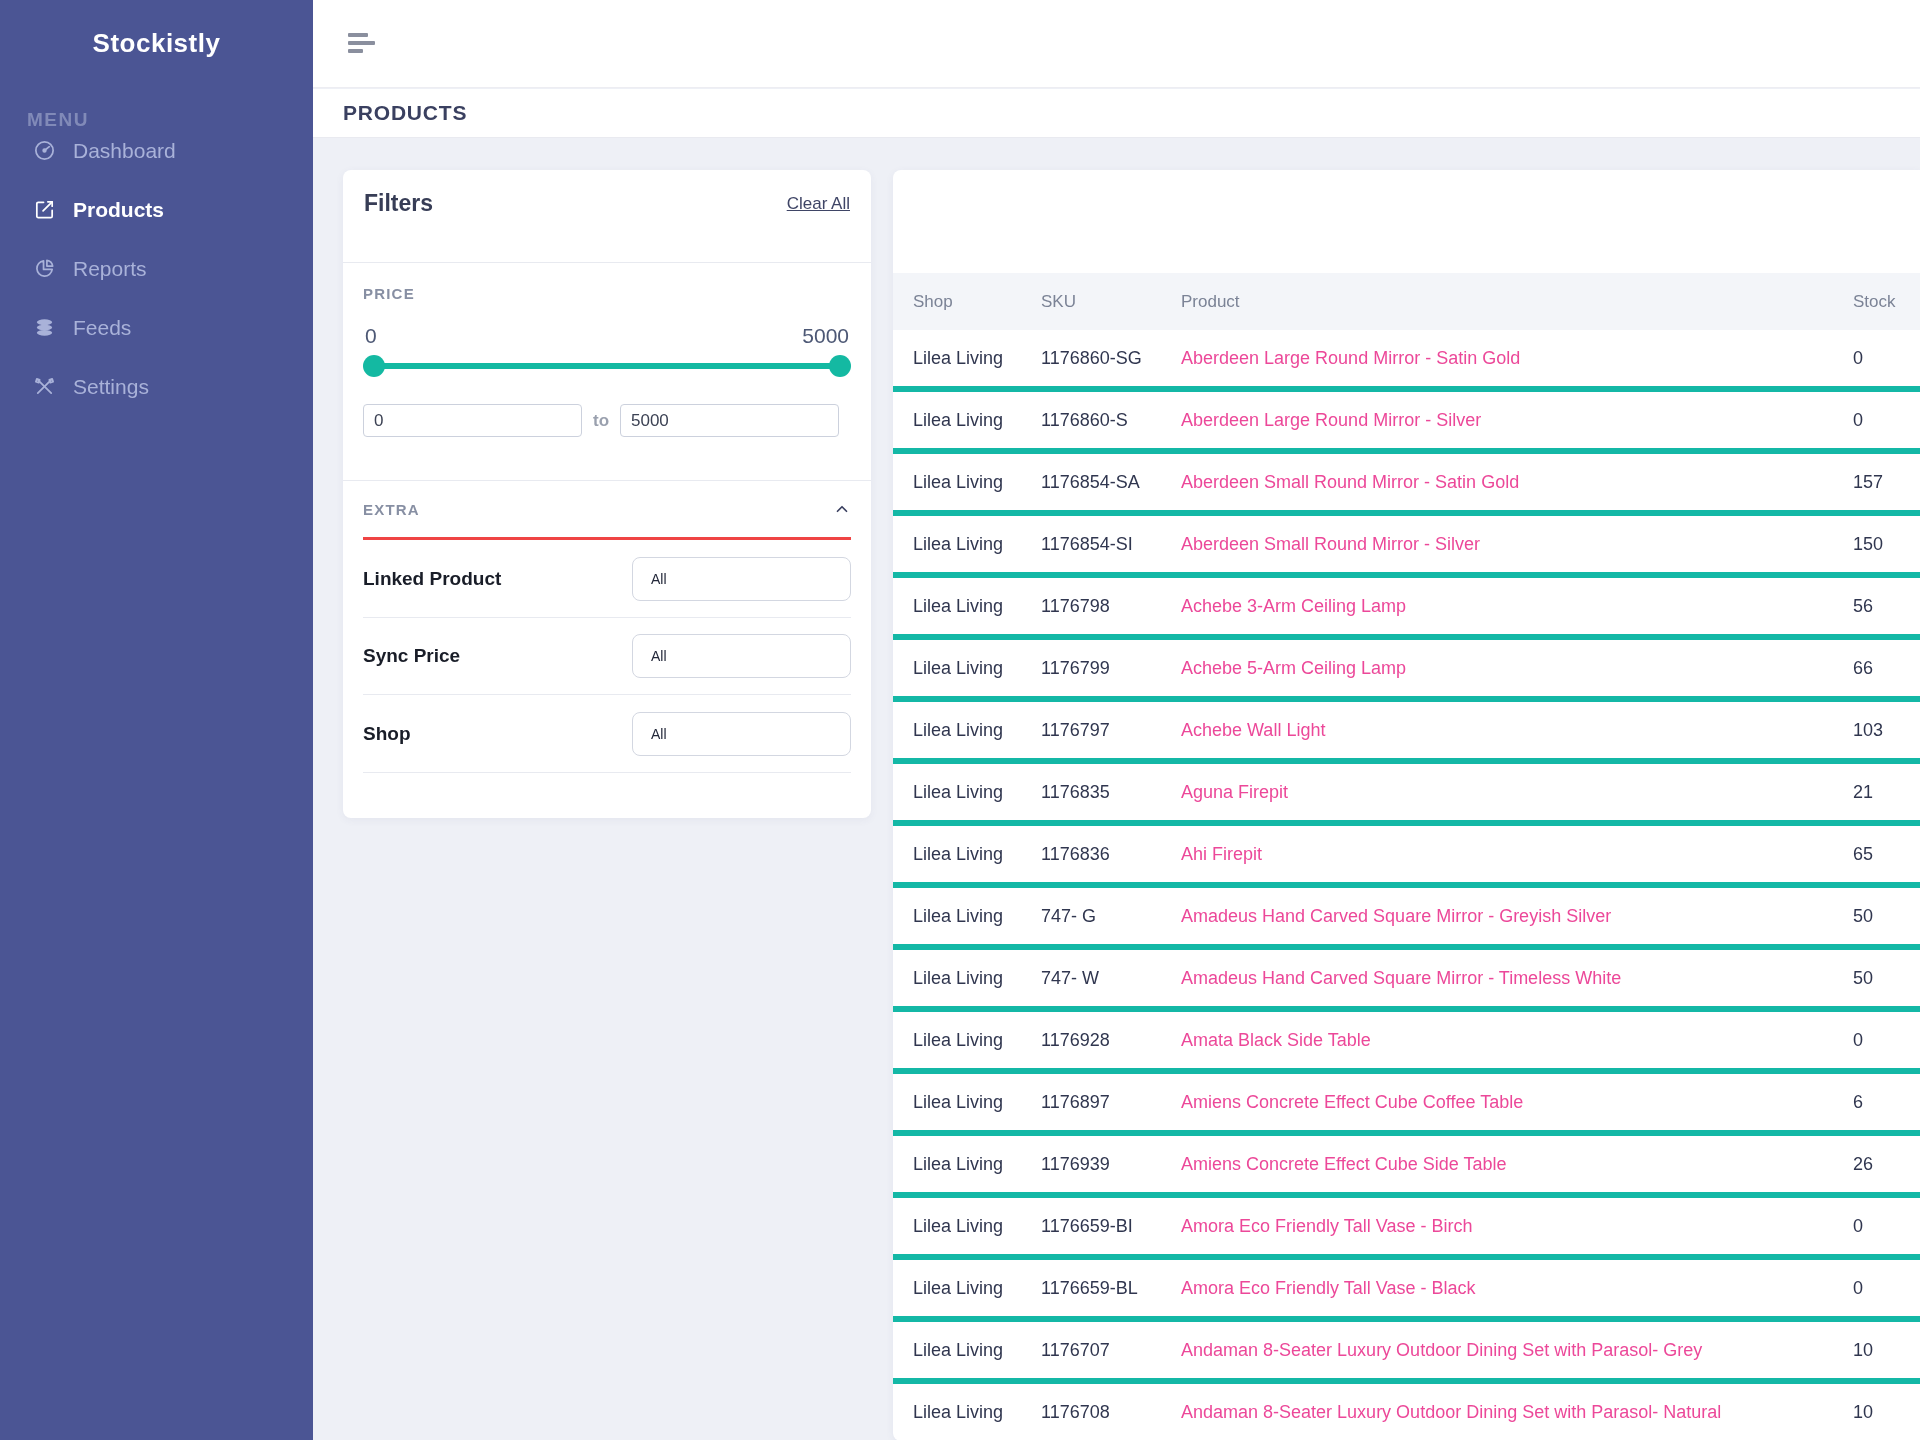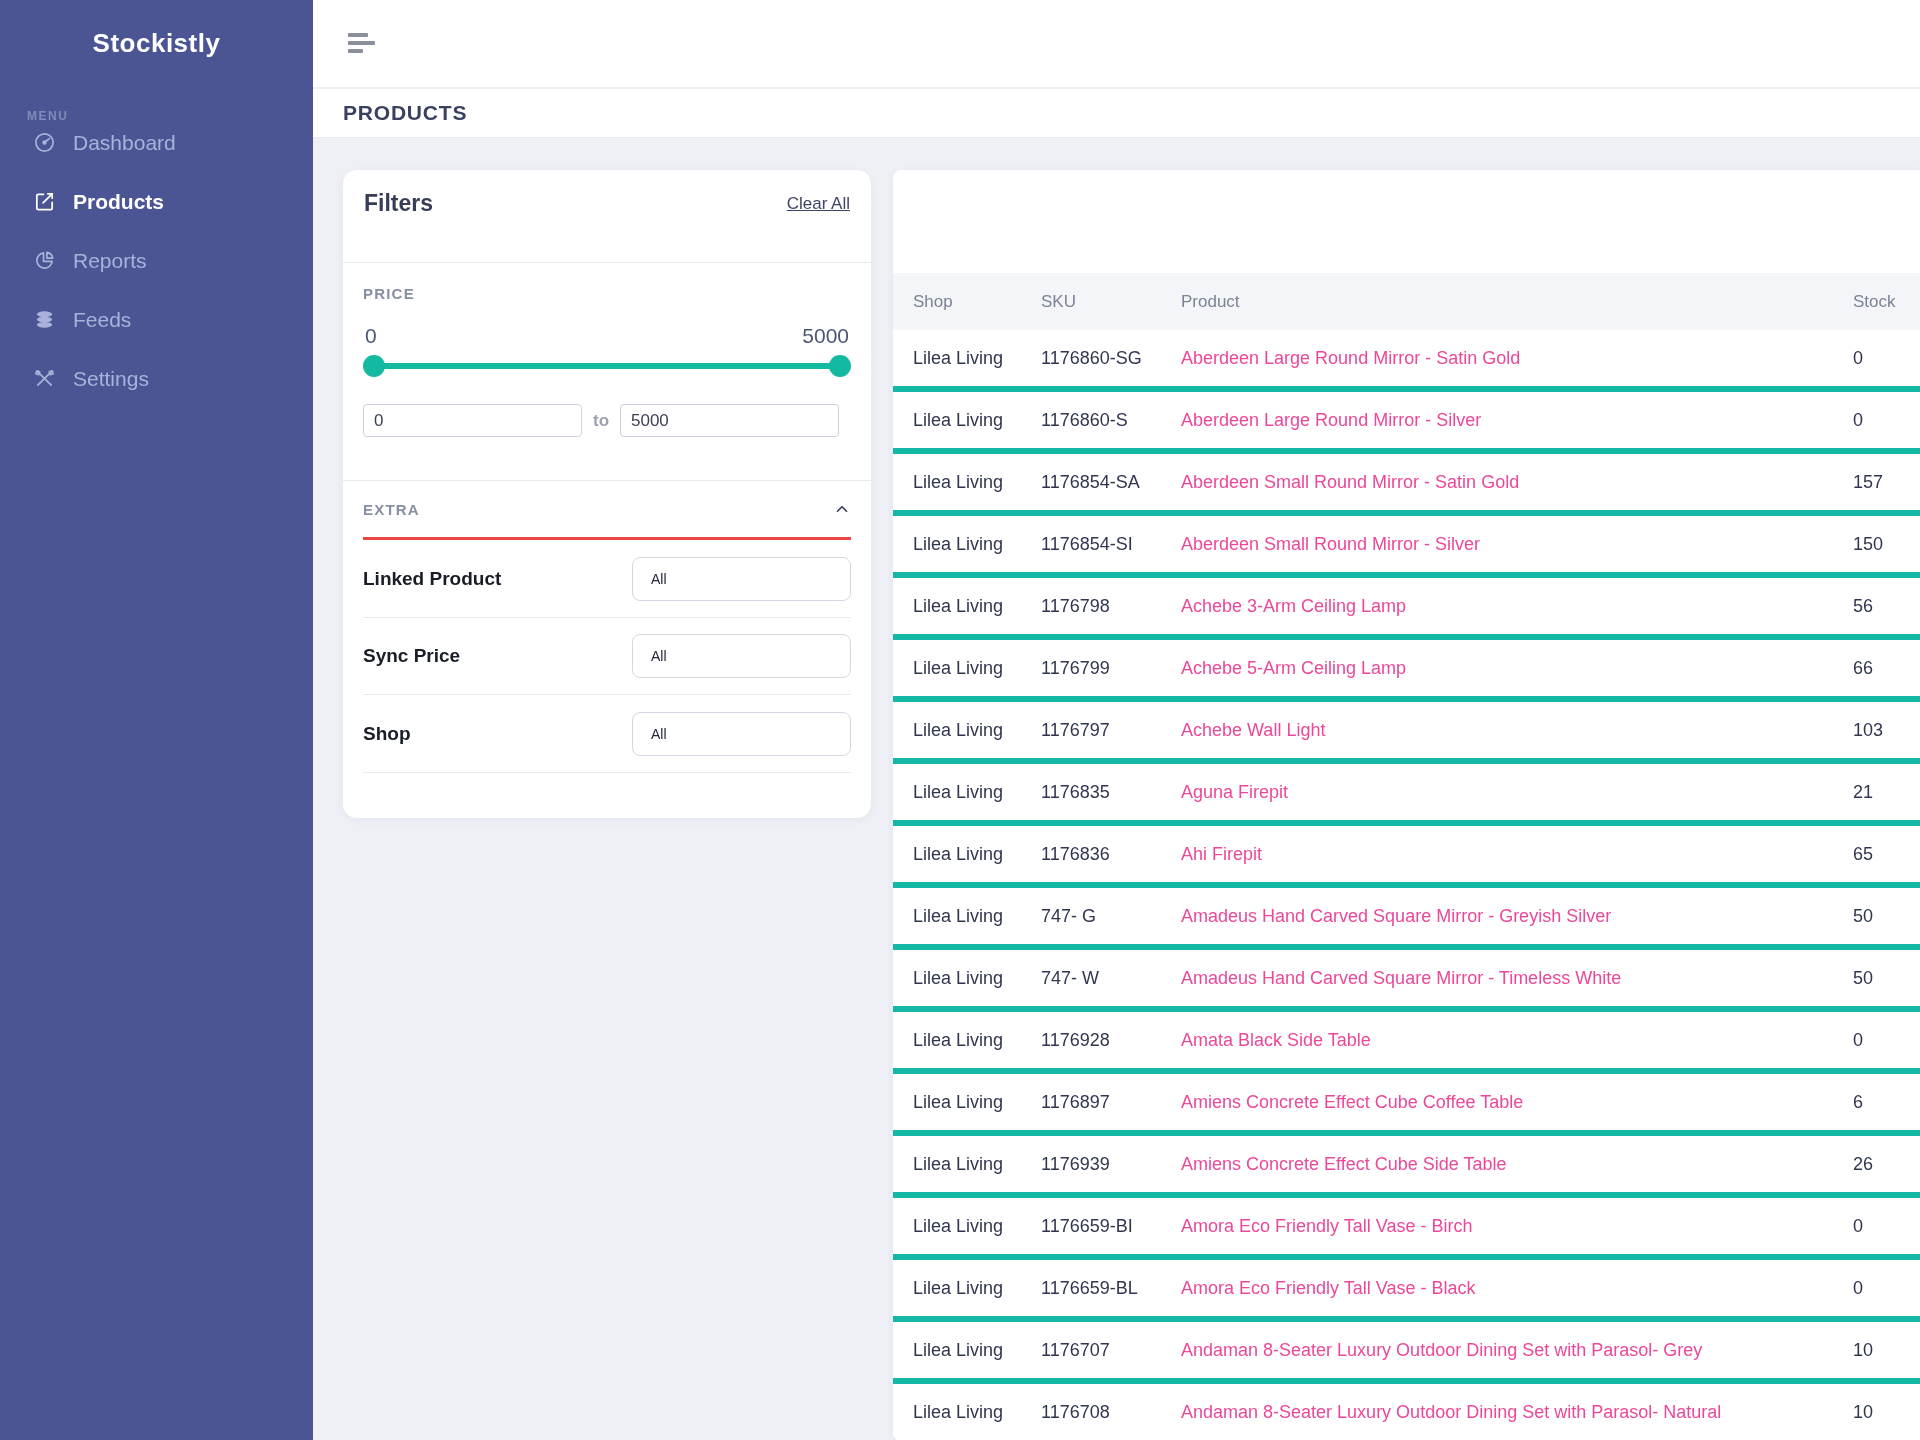--- a/index.html
+++ b/index.html
@@ -4,21 +4,21 @@
 <style>
   * { margin:0; padding:0; box-sizing:border-box; }
   html,body { width:1920px; height:1440px; overflow:hidden;
     font-family:"Liberation Sans", sans-serif; background:#eef0f6; }
 
   
   .sidebar { position:absolute; left:0; top:0; width:313px; height:1440px;
     background:#4b5594; z-index:5; }
   .brand { text-align:center; padding-top:28px; color:#ffffff;
     font-size:26px; font-weight:bold; letter-spacing:.5px; }
-  .menu-label { margin:50px 0 0 27px; color:#818ab8; font-size:12px;
+  .menu-label { margin:50px 0 0 27px; color:#818ab8; font-size:19px;
     font-weight:bold; letter-spacing:1.5px; }
   .nav { margin-top:8px; }
   .nav-item { height:59px; display:flex; align-items:flex-start; gap:17px;
     padding-left:33px; color:#a9b2d9; font-size:21px; cursor:pointer; }
   .nav-item svg { width:23px; height:23px; stroke:#a9b2d9; fill:none;
     stroke-width:1.8; stroke-linecap:round; stroke-linejoin:round; flex:none; }
   .nav-item .fillicon { fill:#a9b2d9; stroke:none; }
   .nav-item.active { color:#ffffff; font-weight:bold; }
   .nav-item.active svg { stroke:#ffffff; }
 
@@ -39,21 +39,21 @@
     letter-spacing:.8px; }
 
   
   .content { position:absolute; left:313px; top:138px; right:0; bottom:0;
     background:#eef0f6; }
   .card { background:#ffffff; border-radius:8px;
     box-shadow:0 2px 8px rgba(60,70,120,.06); }
 
   
   .filters-card { position:absolute; left:30px; top:32px; width:528px;
-    height:648px;border-radius:14px; }
+    height:648px; }
   .filters-head { height:93px; display:flex; justify-content:space-between;
     align-items:flex-start; padding:20px 21px 0 21px;
     border-bottom:1px solid #e8eaf0; }
   .filters-title { color:#373d56; font-size:23px; font-weight:bold; }
   .clear-all { color:#3f4566; font-size:17px; text-decoration:underline;
     cursor:pointer; padding-top:4px; }
   .section-label { color:#878fa3; font-size:15px; font-weight:bold;
     letter-spacing:1.2px; }
   .price-section { height:218px; padding:22px 20px 0 20px;
     border-bottom:1px solid #e8eaf0; }

